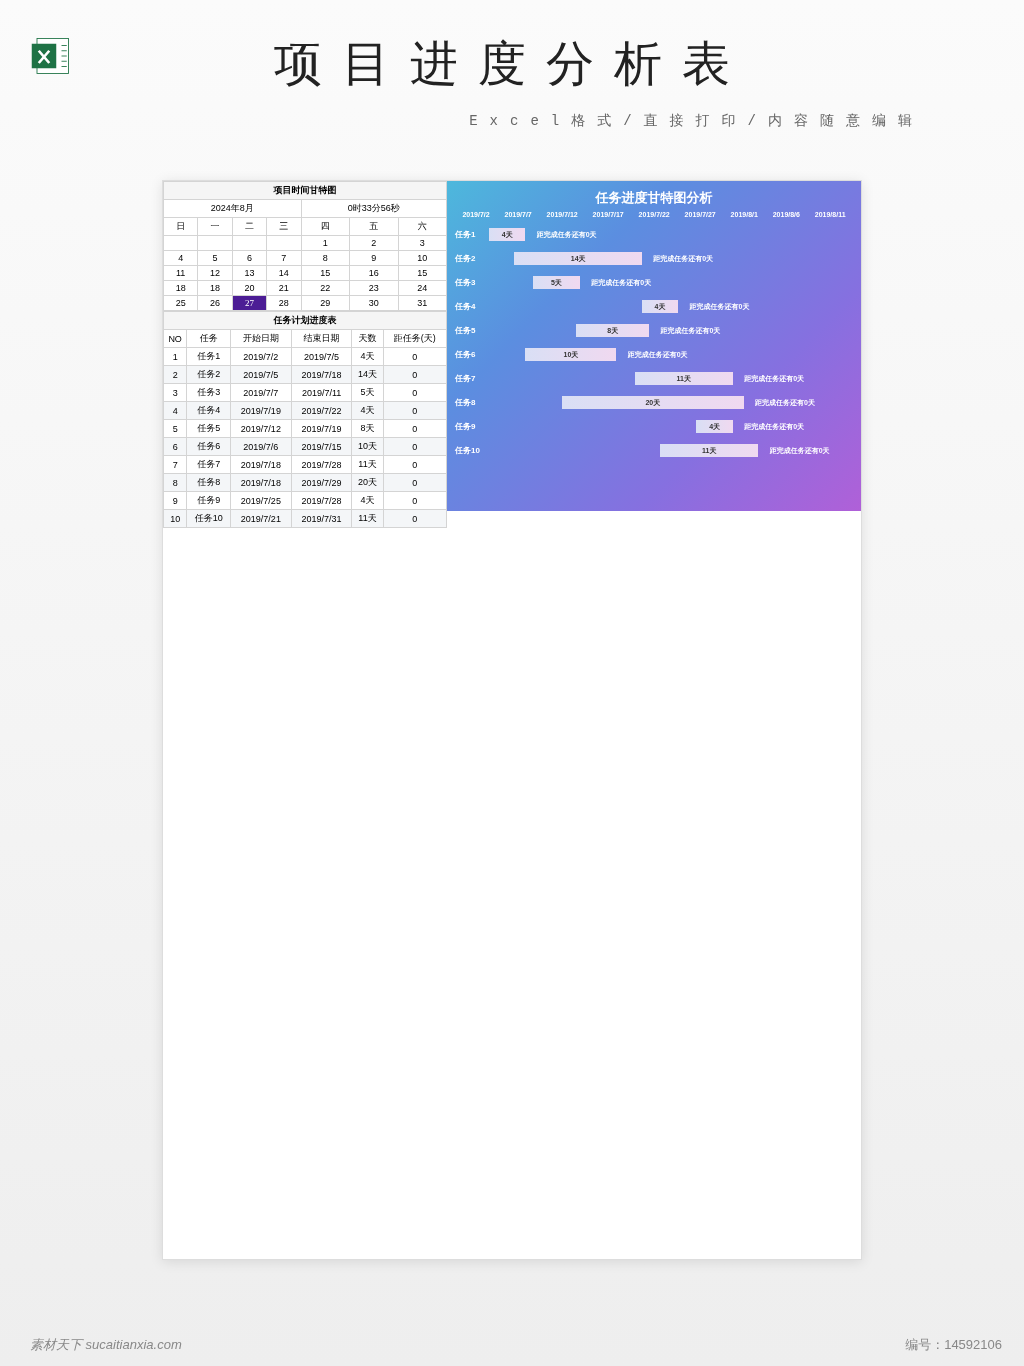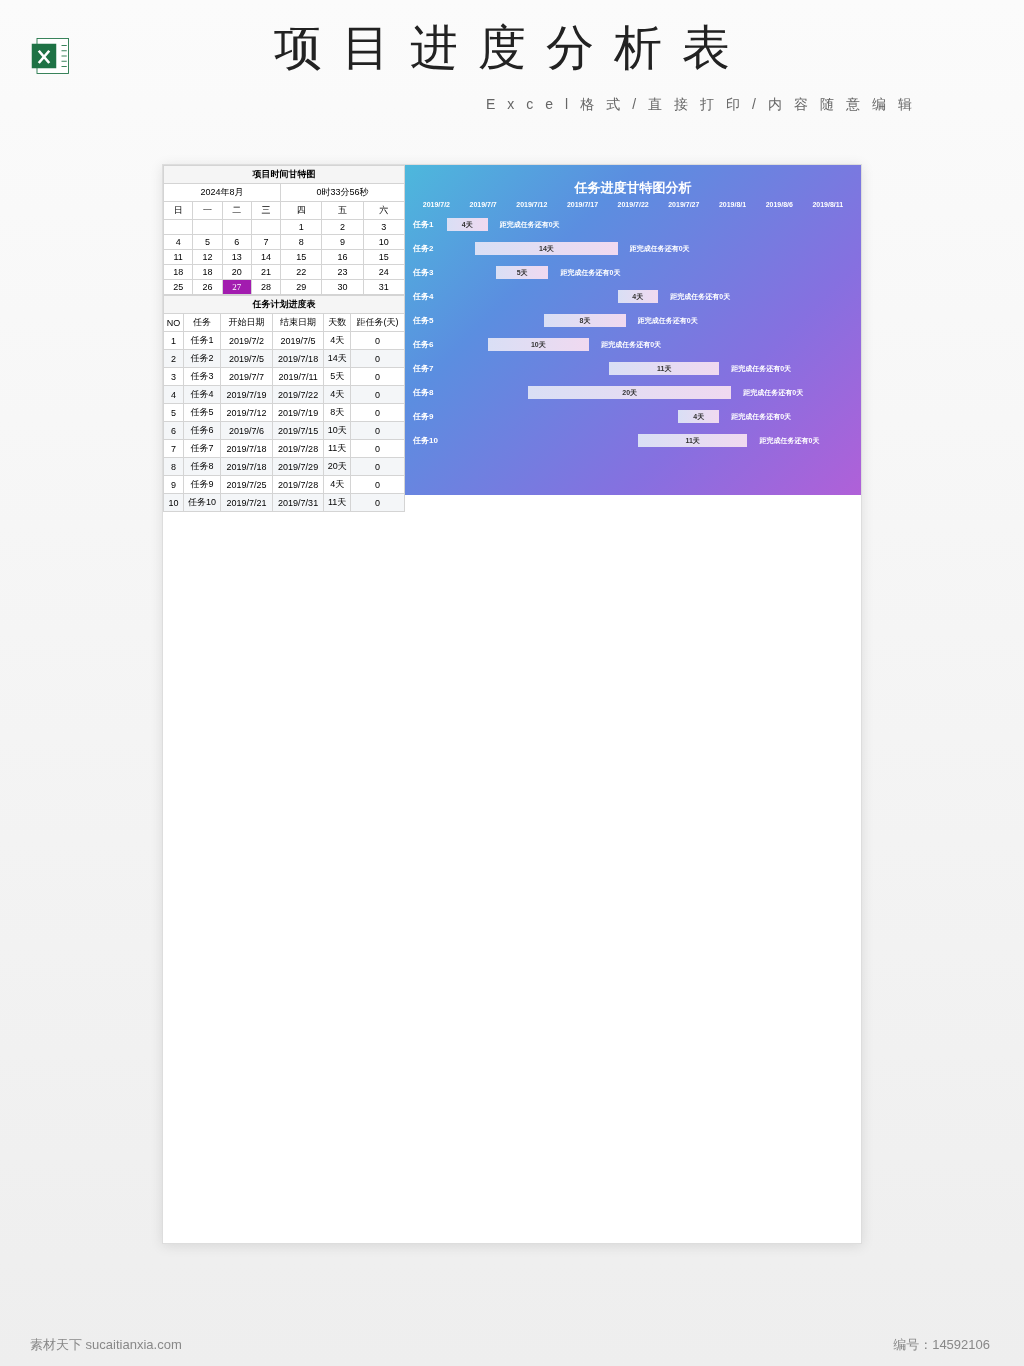--- a/index.html
+++ b/index.html
@@ -1,39 +1,39 @@
 <!DOCTYPE html>
 <html><head>
 <meta charset="utf-8">
 <style>
 * { box-sizing: border-box; margin: 0; padding: 0; }
 body { font-family: "Microsoft YaHei", sans-serif; width: 1024px; height: 1366px; background: linear-gradient(180deg, #fbfbfb 0%, #eeeeee 100%); position: relative; }
-.header { padding: 16px 100px 20px; position: relative; }
+.header { padding: 32px 100px 20px; position: relative; font-family: Liberation Mono, monospace; }
 .excel-icon { position: absolute; left: 30px; top: 35px; width: 42px; height: 42px; }
 .excel-icon svg { width: 100%; height: 100%; }
 .title { text-align: center; font-size: 48px; letter-spacing: 20px; font-weight: 400; color: #222; }
 .subtitle { text-align: right; font-size: 14px; letter-spacing: 12px; color: #666; margin-top: 16px; }
 .page { background: #fff; width: 700px; margin: 30px auto 0; border: 1px solid #ddd; box-shadow: 0 2px 12px rgba(0,0,0,0.1); min-height: 1080px; position: relative; }
 .content { display: flex; width: 100%; }
-.left { width: 242px; }
-.right { flex: 1; background: linear-gradient(135deg, #4db8dc 0%, #5b8ee0 30%, #8670e0 70%, #b060d8 100%); color: #fff; padding: 12px 8px; height: 330px; }
+.left { width: 284px; }
+.right { flex: 1; background: linear-gradient(135deg, #4db8dc 0%, #5b8ee0 30%, #8670e0 70%, #b060d8 100%); color: #fff; padding: 6px 8px; height: 330px; }
 table { border-collapse: collapse; width: 100%; font-size: 9px; }
 td, th { border: 1px solid #d4d4d4; padding: 2px 1px; text-align: center; height: 15px; }
 .cal-title { font-weight: bold; background: #f5f5f5; }
-.hl { background: #a21caf; color: #fff; font-family: Liberation Serif, serif; }
+.hl { background: #4c1d95; color: #fff; font-family: Liberation Serif, serif; }
 .gantt-title { font-weight: bold; font-size: 13px; text-align: center; padding: 2px 0 4px; }
 .gantt-axis { font-size: 7px; display: flex; justify-content: space-around; margin-bottom: 4px; font-weight: bold; }
 .gantt-row { display: flex; align-items: center; height: 24px; font-size: 8px; }
 .gantt-label { width: 34px; font-weight: bold; }
 .gantt-track { flex: 1; height: 13px; position: relative; }
 .gantt-bar { position: absolute; top: 0; height: 13px; background: linear-gradient(90deg, #d9dff5, #f0d9f0); color: #333; text-align: center; line-height: 13px; font-weight: bold; font-size: 7px;}
 .gantt-note { font-size: 7px; margin-left: 4px; font-weight: bold; position: absolute; top: 0; line-height: 13px; white-space: nowrap; }
 .alt td { background: #f4f6f8; }
-.footer { position: absolute; bottom: 12px; left: 30px; font-size: 13px; color: #888; }
-.footer-id { position: absolute; bottom: 12px; right: 34px; font-size: 13px; color: #888; }
+.footer { position: absolute; bottom: 12px; left: 30px; font-size: 13px; color: #888; font-style: italic; }
+.footer-id { position: absolute; bottom: 12px; right: 22px; font-size: 13px; color: #888; }
 </style>
 </head>
 <body>
 
 <div class="header">
   <div class="excel-icon">
     <svg viewBox="0 0 48 48">
         <rect x="8" y="4" width="36" height="40" fill="#fff" stroke="#1e7245" stroke-width="1"></rect>
         <rect x="2" y="10" width="28" height="28" fill="#1e7245"></rect>
         <path d="M10 18 L22 32 M22 18 L10 32" stroke="#fff" stroke-width="3"></path>

